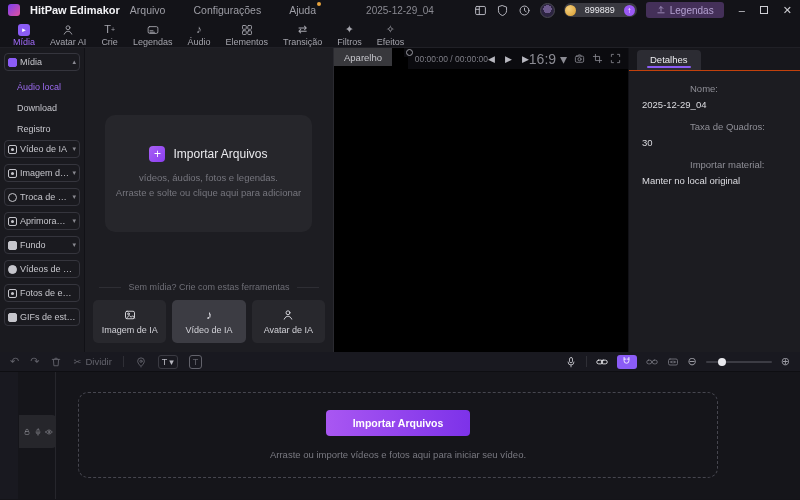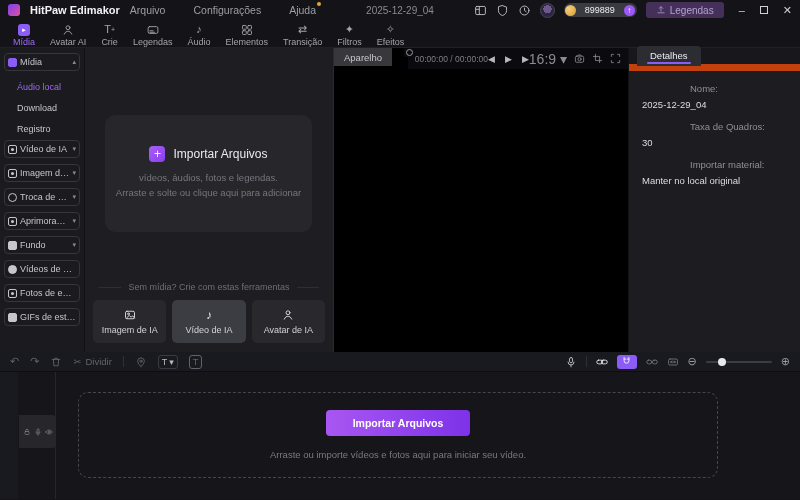--- a/index.html
+++ b/index.html
@@ -76,21 +76,21 @@
   .pv-seek .knob { position:absolute; left:2px; top:1px; width:7px; height:7px; border:1px solid #9a9aa2; border-radius:50%; background:#0b0b0f; }
   .pv-controls { height:21px; background:#0b0b0f; display:flex; align-items:center; padding:0 7px; font-size:8.5px; color:#7e7e87; flex:none; }
   .pv-time { white-space:nowrap; }
   .pv-center { display:flex; align-items:center; gap:10px; margin:0 auto; color:#b8b8c0; font-size:9px; }
   .pv-right { display:flex; align-items:center; gap:7px; color:#8b8b93; }
   .pv-ratio { font-size:14px; white-space:nowrap; }
   .pv-ic { width:11px; height:11px; }
 
   
   .details { width:172px; background:#1c1c21; display:flex; flex-direction:column; border-left:1px solid #111116; }
-  .dt-tabs { height:23px; background:#17171c; display:flex; align-items:center; border-bottom:7px solid #c2410c; flex:none; }
+  .dt-tabs { height:23px; background:#17171c; display:flex; align-items:flex-end; border-bottom:1px solid #c2410c; flex:none; }
   .dt-tab { position:relative; margin-left:8px; background:#2c2c33; border-radius:4px 4px 0 0; padding:4px 13px 5px; font-size:9.5px; color:#ececf0; }
   .dt-tab::after { content:""; position:absolute; left:10px; right:10px; bottom:2px; height:2px; border-radius:2px; background:#8b5cf6; }
   .dt-body { padding:12px 13px; font-size:9.5px; }
   .dt-label { color:#8f8f97; margin-top:11px;margin-left:48px; }
   .dt-label:first-child { margin-top:0; }
   .dt-value { color:#dcdce1; margin-top:5px; }
 
   
   .tl-toolbar { height:20px; background:#191920; border-bottom:1px solid #0e0e12; display:flex; align-items:center; padding:0 10px; gap:11px; font-size:10px; color:#62626b; }
   .tt-ic { width:12px; height:12px; }

